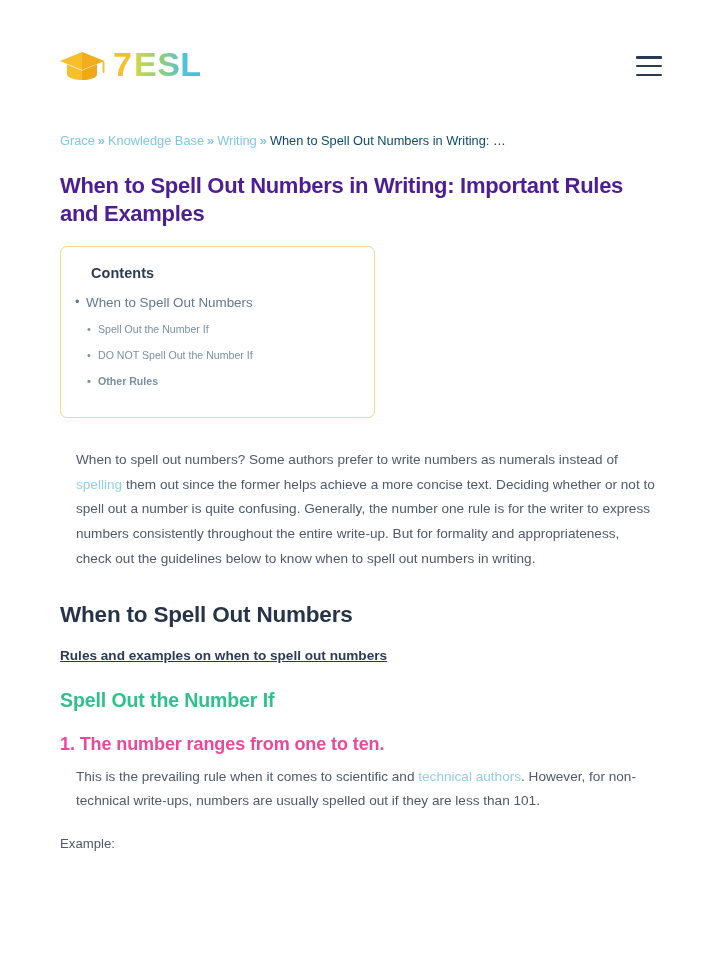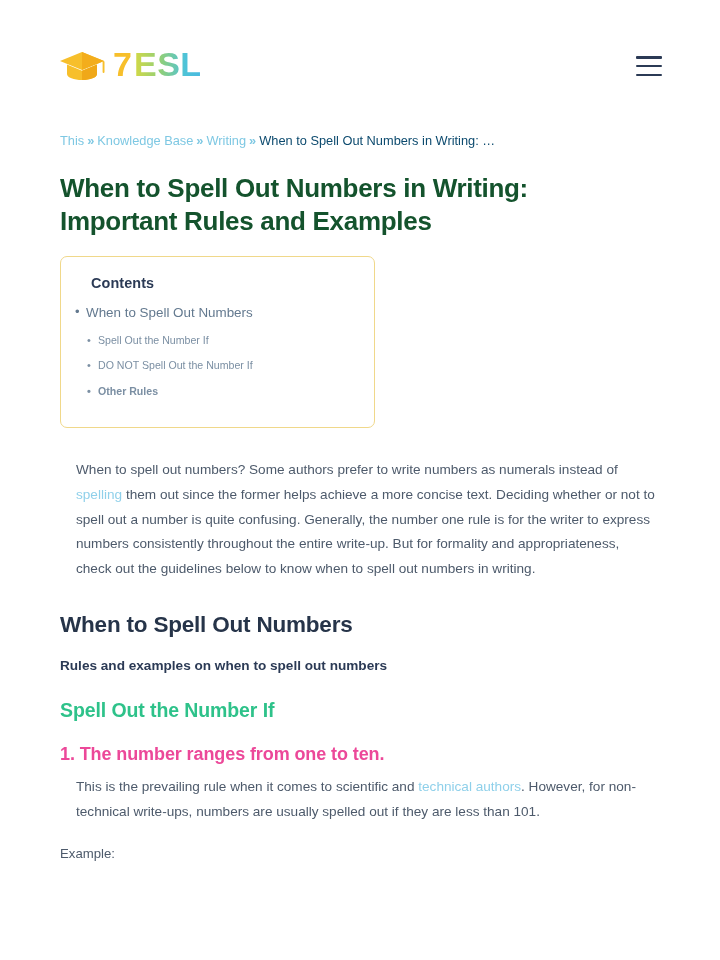--- a/index.html
+++ b/index.html
@@ -83,24 +83,24 @@
     text-decoration: none;
   }
   .breadcrumb .sep {
     color: #7ec8e3;
     font-weight: 700;
     margin: 0 3px;
   }
   .breadcrumb .current { color: #0c4a6e; }
 
   .post-title {
-    font-size: 26px;
+    font-size: 22px;
     line-height: 1.28;
     font-weight: 700;
-    color: #14532d;
+    color: #4c1d95;
     letter-spacing: -0.3px;
     margin: 0 0 18px 0;
     max-width: 575px;
   }
   .post-meta {
     font-size: 13.2px;
     color: #4a5667;
     margin: 0 0 28px 0;
   }
   .post-meta a {
@@ -184,20 +184,21 @@
     font-weight: 700;
     color: #263449;
     letter-spacing: -0.2px;
     margin: 30px 0 20px 0;
   }
   h3.bold-lead {
     font-size: 13.6px;
     font-weight: 700;
     color: #2b3a55;
     margin: 0 0 26px 0;
+    text-decoration: underline;
   }
   h3.green-head {
     font-size: 19.5px;
     font-weight: 700;
     color: #2ec28a;
     margin: 0 0 22px 0;
     letter-spacing: -0.1px;
   }
   h4.teal-head {
     font-size: 18px;
@@ -244,21 +245,21 @@
     <button class="hamburger" aria-label="Menu">
       <span></span>
       <span></span>
       <span></span>
     </button>
   </header>
 
   <main class="article">
 
     <nav class="breadcrumb">
-      <a href="#">This</a><span class="sep">»</span><a href="#">Knowledge Base</a><span class="sep">»</span><a href="#">Writing</a><span class="sep">»</span><span class="current">When to Spell Out Numbers in Writing: …</span>
+      <a href="#">Grace</a><span class="sep">»</span><a href="#">Knowledge Base</a><span class="sep">»</span><a href="#">Writing</a><span class="sep">»</span><span class="current">When to Spell Out Numbers in Writing: …</span>
     </nav>
 
     <h1 class="post-title">When to Spell Out Numbers in Writing: Important Rules and Examples</h1>
 
 
     <div class="toc">
       <div class="toc-title">Contents</div>
       <ul>
         <li>
           <span>When to Spell Out Numbers</span>

